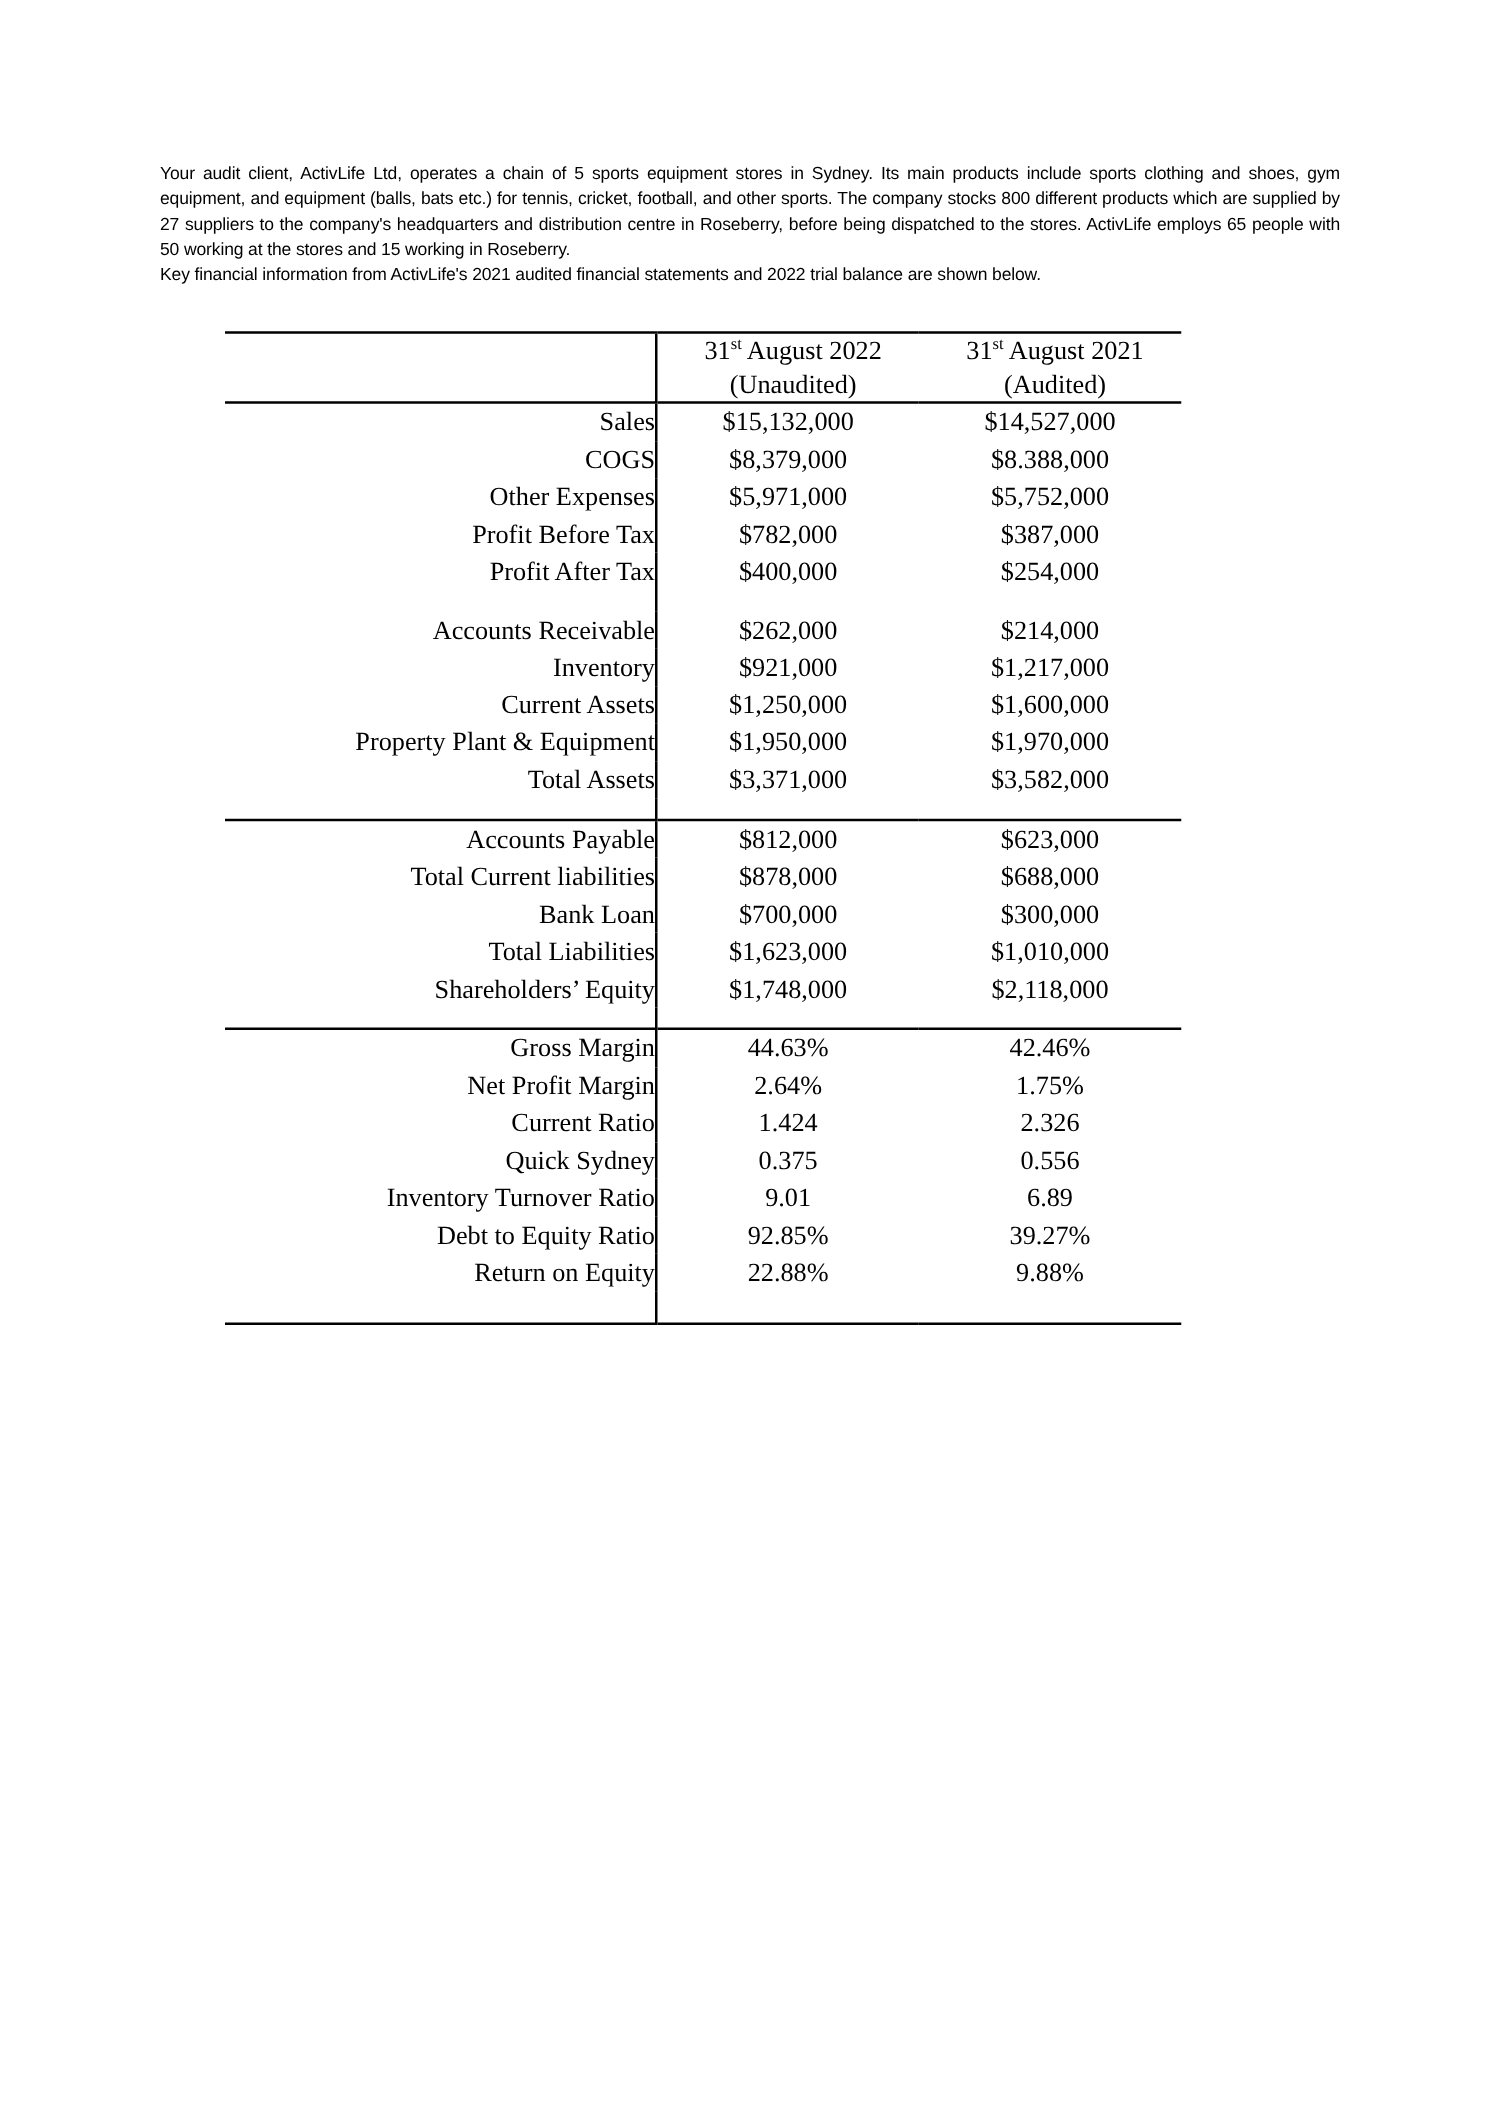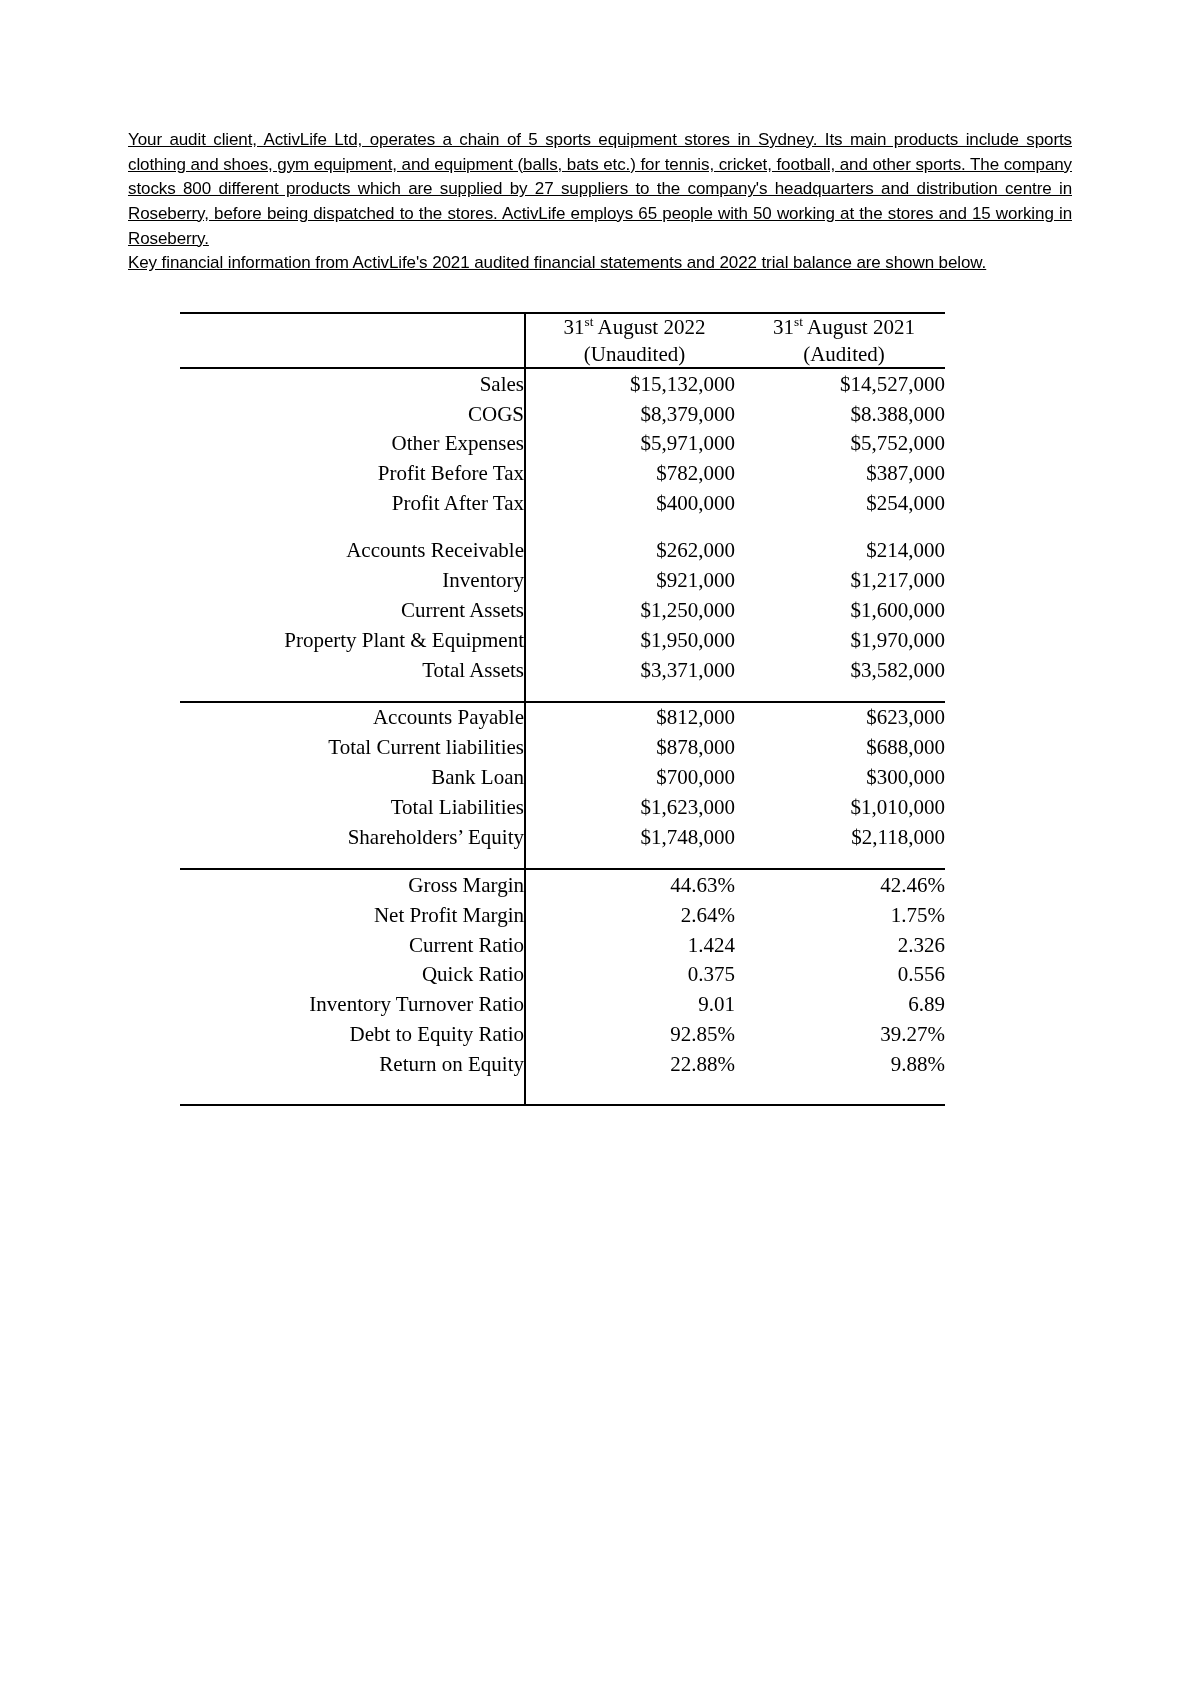--- a/index.html
+++ b/index.html
@@ -29,27 +29,26 @@
   .subtitle-group {
     margin-top: 42px;
   }
   h2.doc-subtitle {
     font-size: 25px;
     font-weight: bold;
     margin: 0;
     line-height: 1.35;
   }
   p.body-para {
-    font-size: 17px;
+    font-size: 14px;
     line-height: 1.45;
     text-align: justify;
     text-justify: inter-word;
     margin: 0;
     letter-spacing: -0.1px;
-    text-decoration: underline;
   }
   .para-1 { margin-top: 66px; }
   .para-2 { margin-top: 30px; }
 
   
   .fin-table-wrap {
     margin-top: 36px;
     padding-left: 52px;
     padding-right: 8px;
   }
@@ -77,21 +76,21 @@
   .hdr-row td.col-v1, .hdr-row td.col-v2 { padding-left: 18px; padding-right: 10px; }
   .hdr-line2 { display: block; }
   sup.ord { font-size: 0.63em; vertical-align: super; line-height: 0; }
 
   tr.data-row td {
     line-height: 1.28;
     padding-top: 1.5px;
     padding-bottom: 1.5px;
   }
   td.lbl { text-align: right; padding-left: 12px; }
-  td.val { text-align: right; padding-right: 14px; }
+  td.val { text-align: center; padding-right: 14px; }
 
   
   .rule-top td { border-top: 2.5px solid #000; }
   .rule-mid td { border-top: 2.5px solid #000; }
   .rule-bottom td { border-top: 2.5px solid #000; }
   .vline { border-left: 2.5px solid #000; }
   .spacer-row td { height: 17px; }
   .tail-row td { height: 26px; }
 </style>
 </head>
@@ -215,21 +214,21 @@
             <td class="lbl col-label">Net Profit Margin</td>
             <td class="val col-v1 vline">2.64%</td>
             <td class="val col-v2">1.75%</td>
           </tr>
           <tr class="data-row">
             <td class="lbl col-label">Current Ratio</td>
             <td class="val col-v1 vline">1.424</td>
             <td class="val col-v2">2.326</td>
           </tr>
           <tr class="data-row">
-            <td class="lbl col-label">Quick Ratio</td>
+            <td class="lbl col-label">Quick Sydney</td>
             <td class="val col-v1 vline">0.375</td>
             <td class="val col-v2">0.556</td>
           </tr>
           <tr class="data-row">
             <td class="lbl col-label">Inventory Turnover Ratio</td>
             <td class="val col-v1 vline">9.01</td>
             <td class="val col-v2">6.89</td>
           </tr>
           <tr class="data-row">
             <td class="lbl col-label">Debt to Equity Ratio</td>

